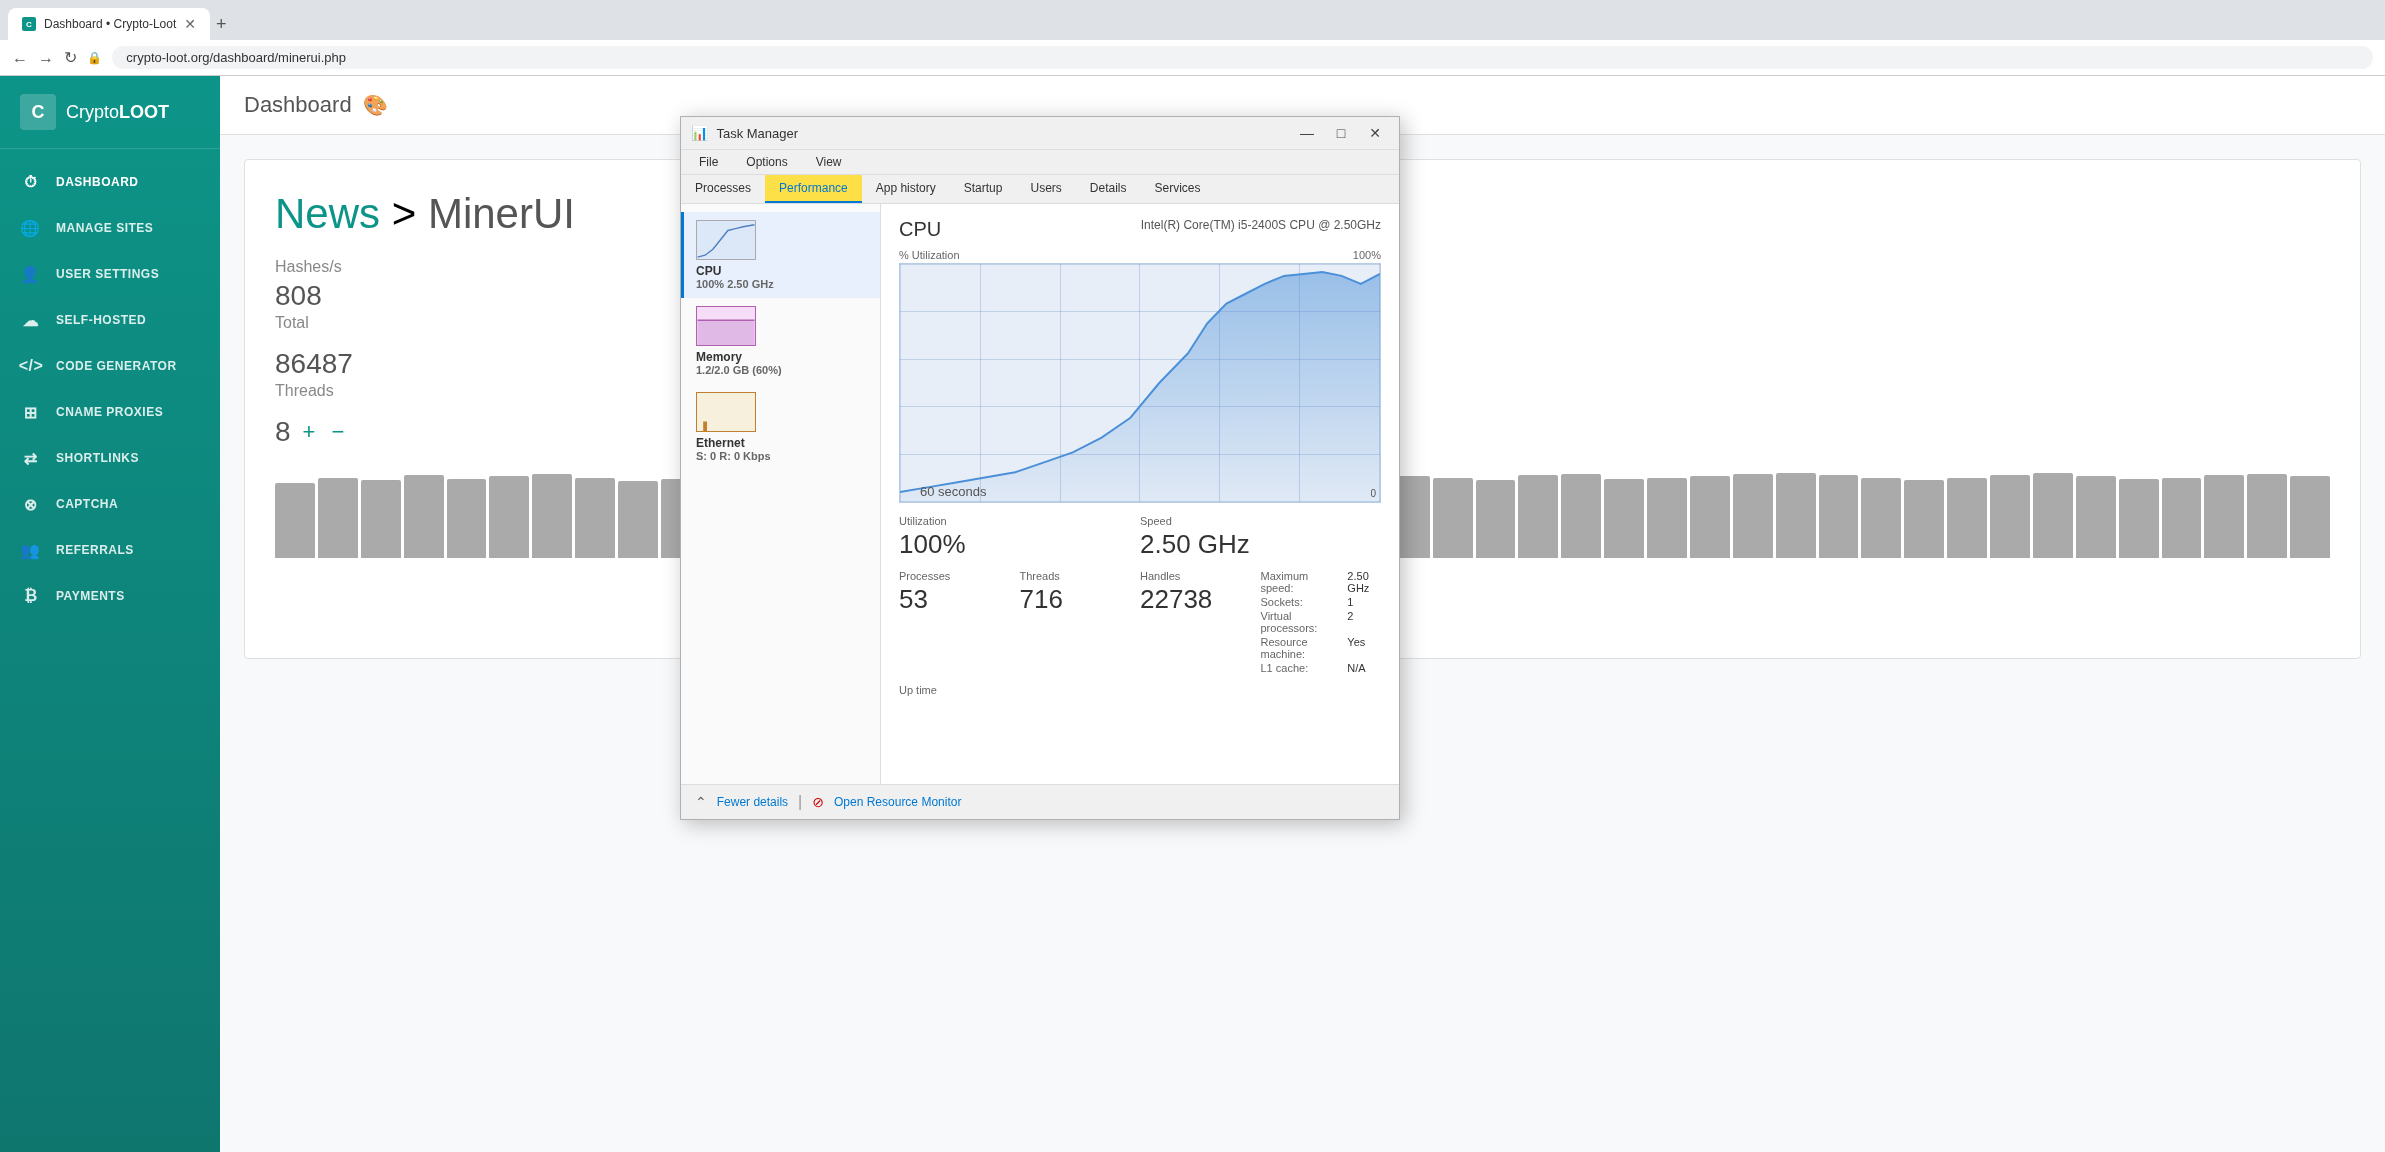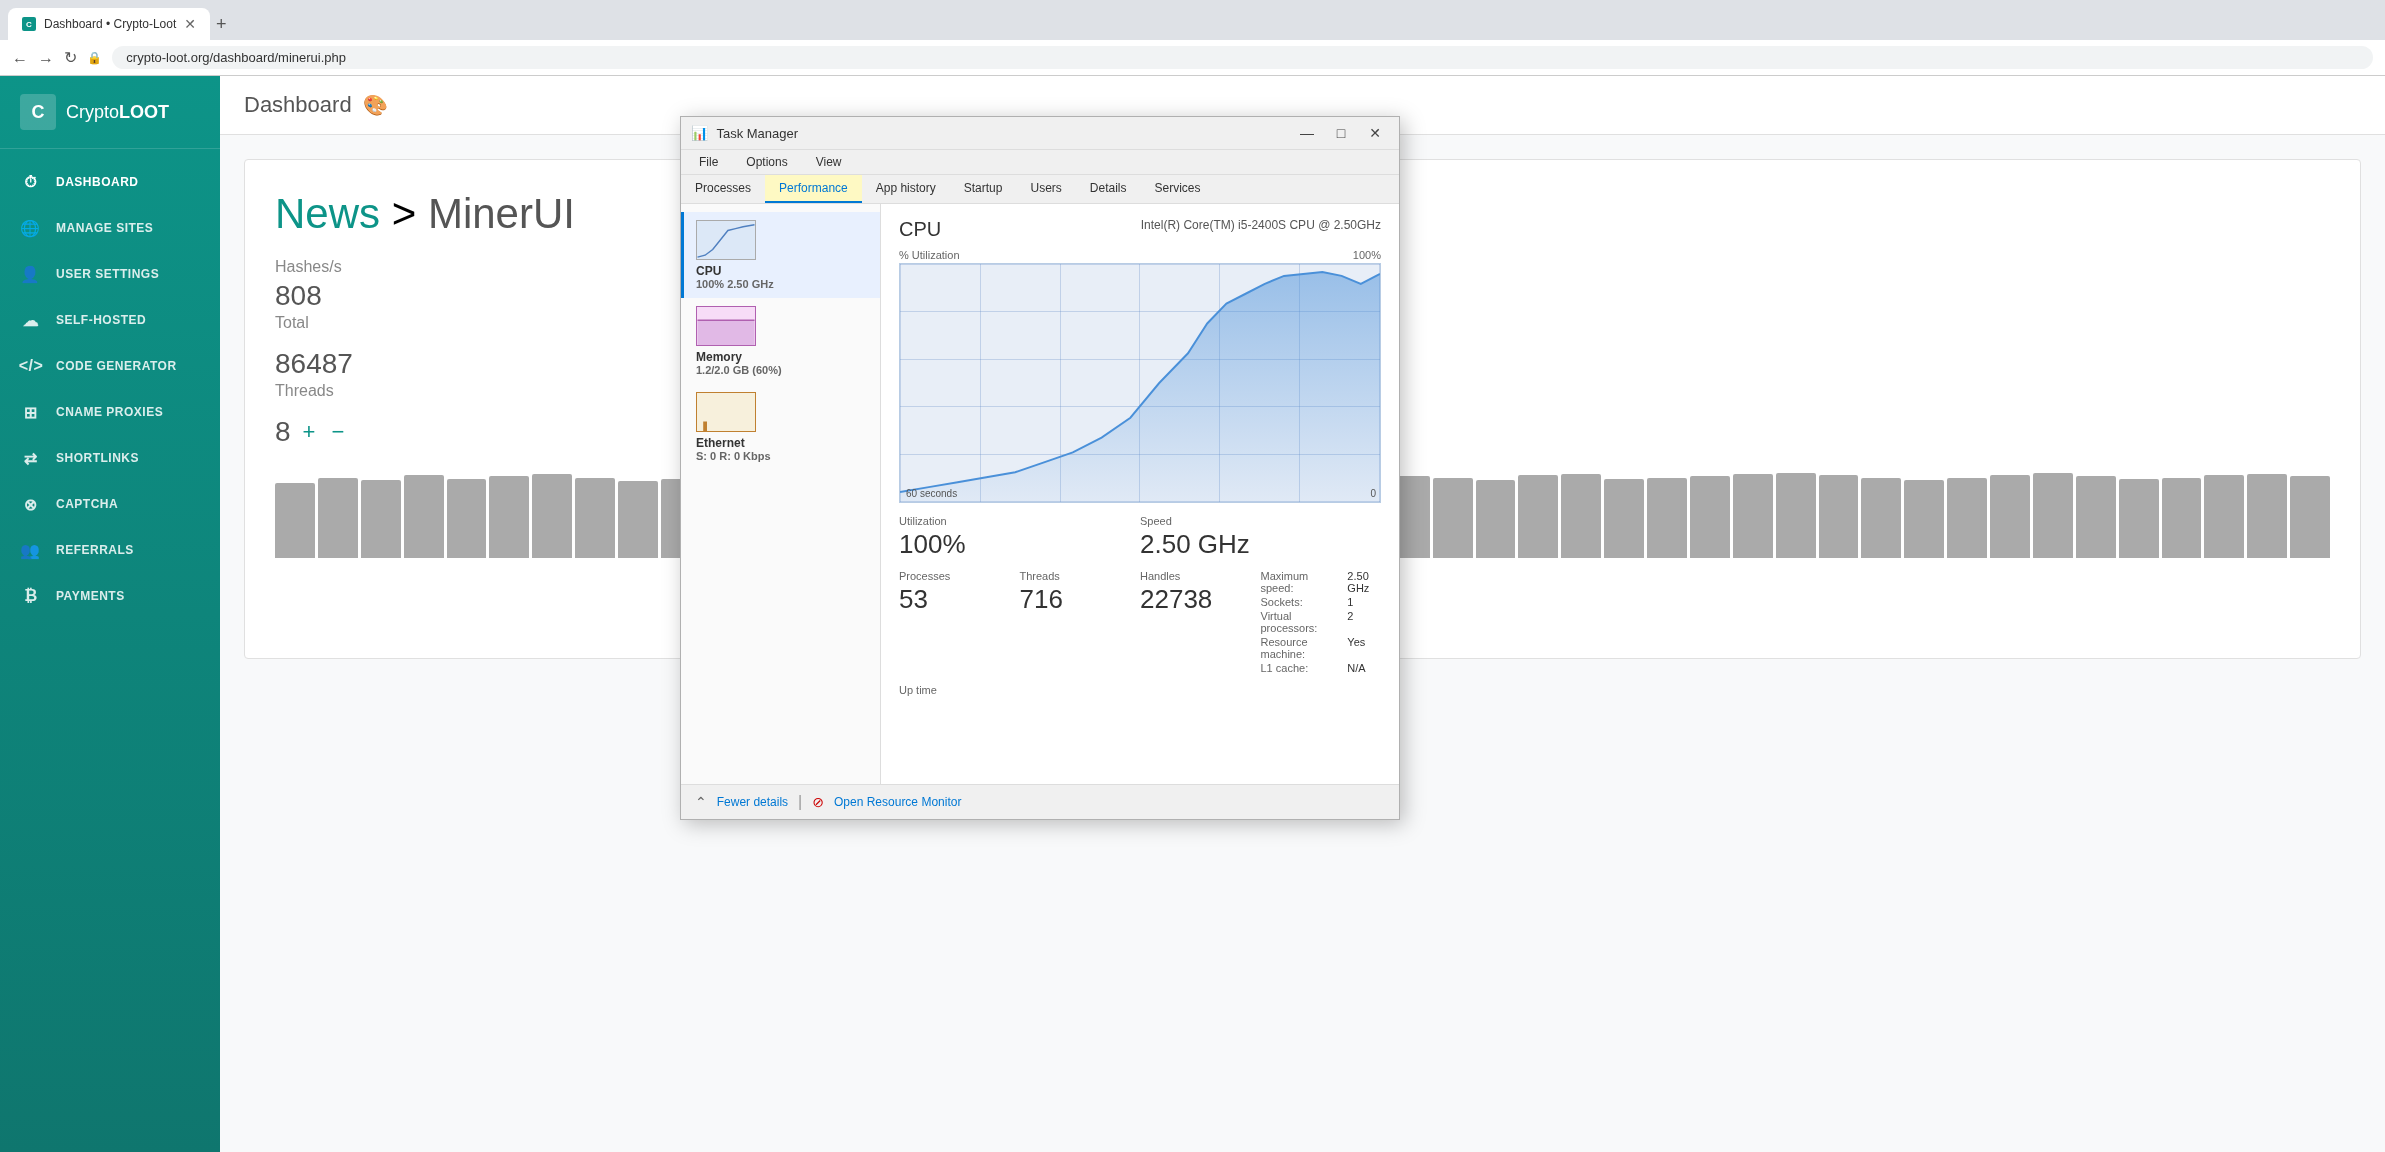--- a/index.html
+++ b/index.html
@@ -250,21 +250,21 @@
       background: #f0f0f0;
     }
     .tm-tab {
       padding: 6px 14px;
       font-size: 12px;
       color: #333;
       cursor: pointer;
       border-bottom: 2px solid transparent;
     }
     .tm-tab.active {
-      background: #fef9c3;
+      background: #fde047;
       border-bottom: 2px solid #0078d4;
       color: #0078d4;
     }
 
     .tm-body {
       display: flex;
       height: 580px;
     }
 
     .tm-sidebar {
@@ -624,21 +624,21 @@
                 <linearGradient id="cpuGrad" x1="0" y1="0" x2="0" y2="1">
                   <stop offset="0%" stop-color="#4a90d9" stop-opacity="0.5"></stop>
                   <stop offset="100%" stop-color="#4a90d9" stop-opacity="0.05"></stop>
                 </linearGradient>
               </defs>
 
               <polygon points="0,240 0,230 30,225 60,220 90,215 120,210 150,200 180,190 210,175 240,155 270,120 300,90 320,60 340,40 360,30 380,20 400,12 420,10 440,8 460,12 480,20 500,10 500,240" fill="url(#cpuGrad)"></polygon>
 
               <polyline points="0,230 30,225 60,220 90,215 120,210 150,200 180,190 210,175 240,155 270,120 300,90 320,60 340,40 360,30 380,20 400,12 420,10 440,8 460,12 480,20 500,10" fill="none" stroke="#4a90d9" stroke-width="2"></polyline>
             </svg>
-            <span style="position:absolute;bottom:3px;left:6px;font-size:10px;color:#555;">60 seconds</span>
+            <span style="position:absolute;bottom:3px;left:20px;font-size:13px;color:#555;">60 seconds</span>
             <span style="position:absolute;bottom:3px;right:4px;font-size:10px;color:#555;">0</span>
           </div>
 
           <div class="tm-stats-row">
             <div class="tm-stat-block">
               <div class="tm-stat-label">Utilization</div>
               <div class="tm-stat-value">100%</div>
             </div>
             <div class="tm-stat-block">
               <div class="tm-stat-label">Speed</div>

